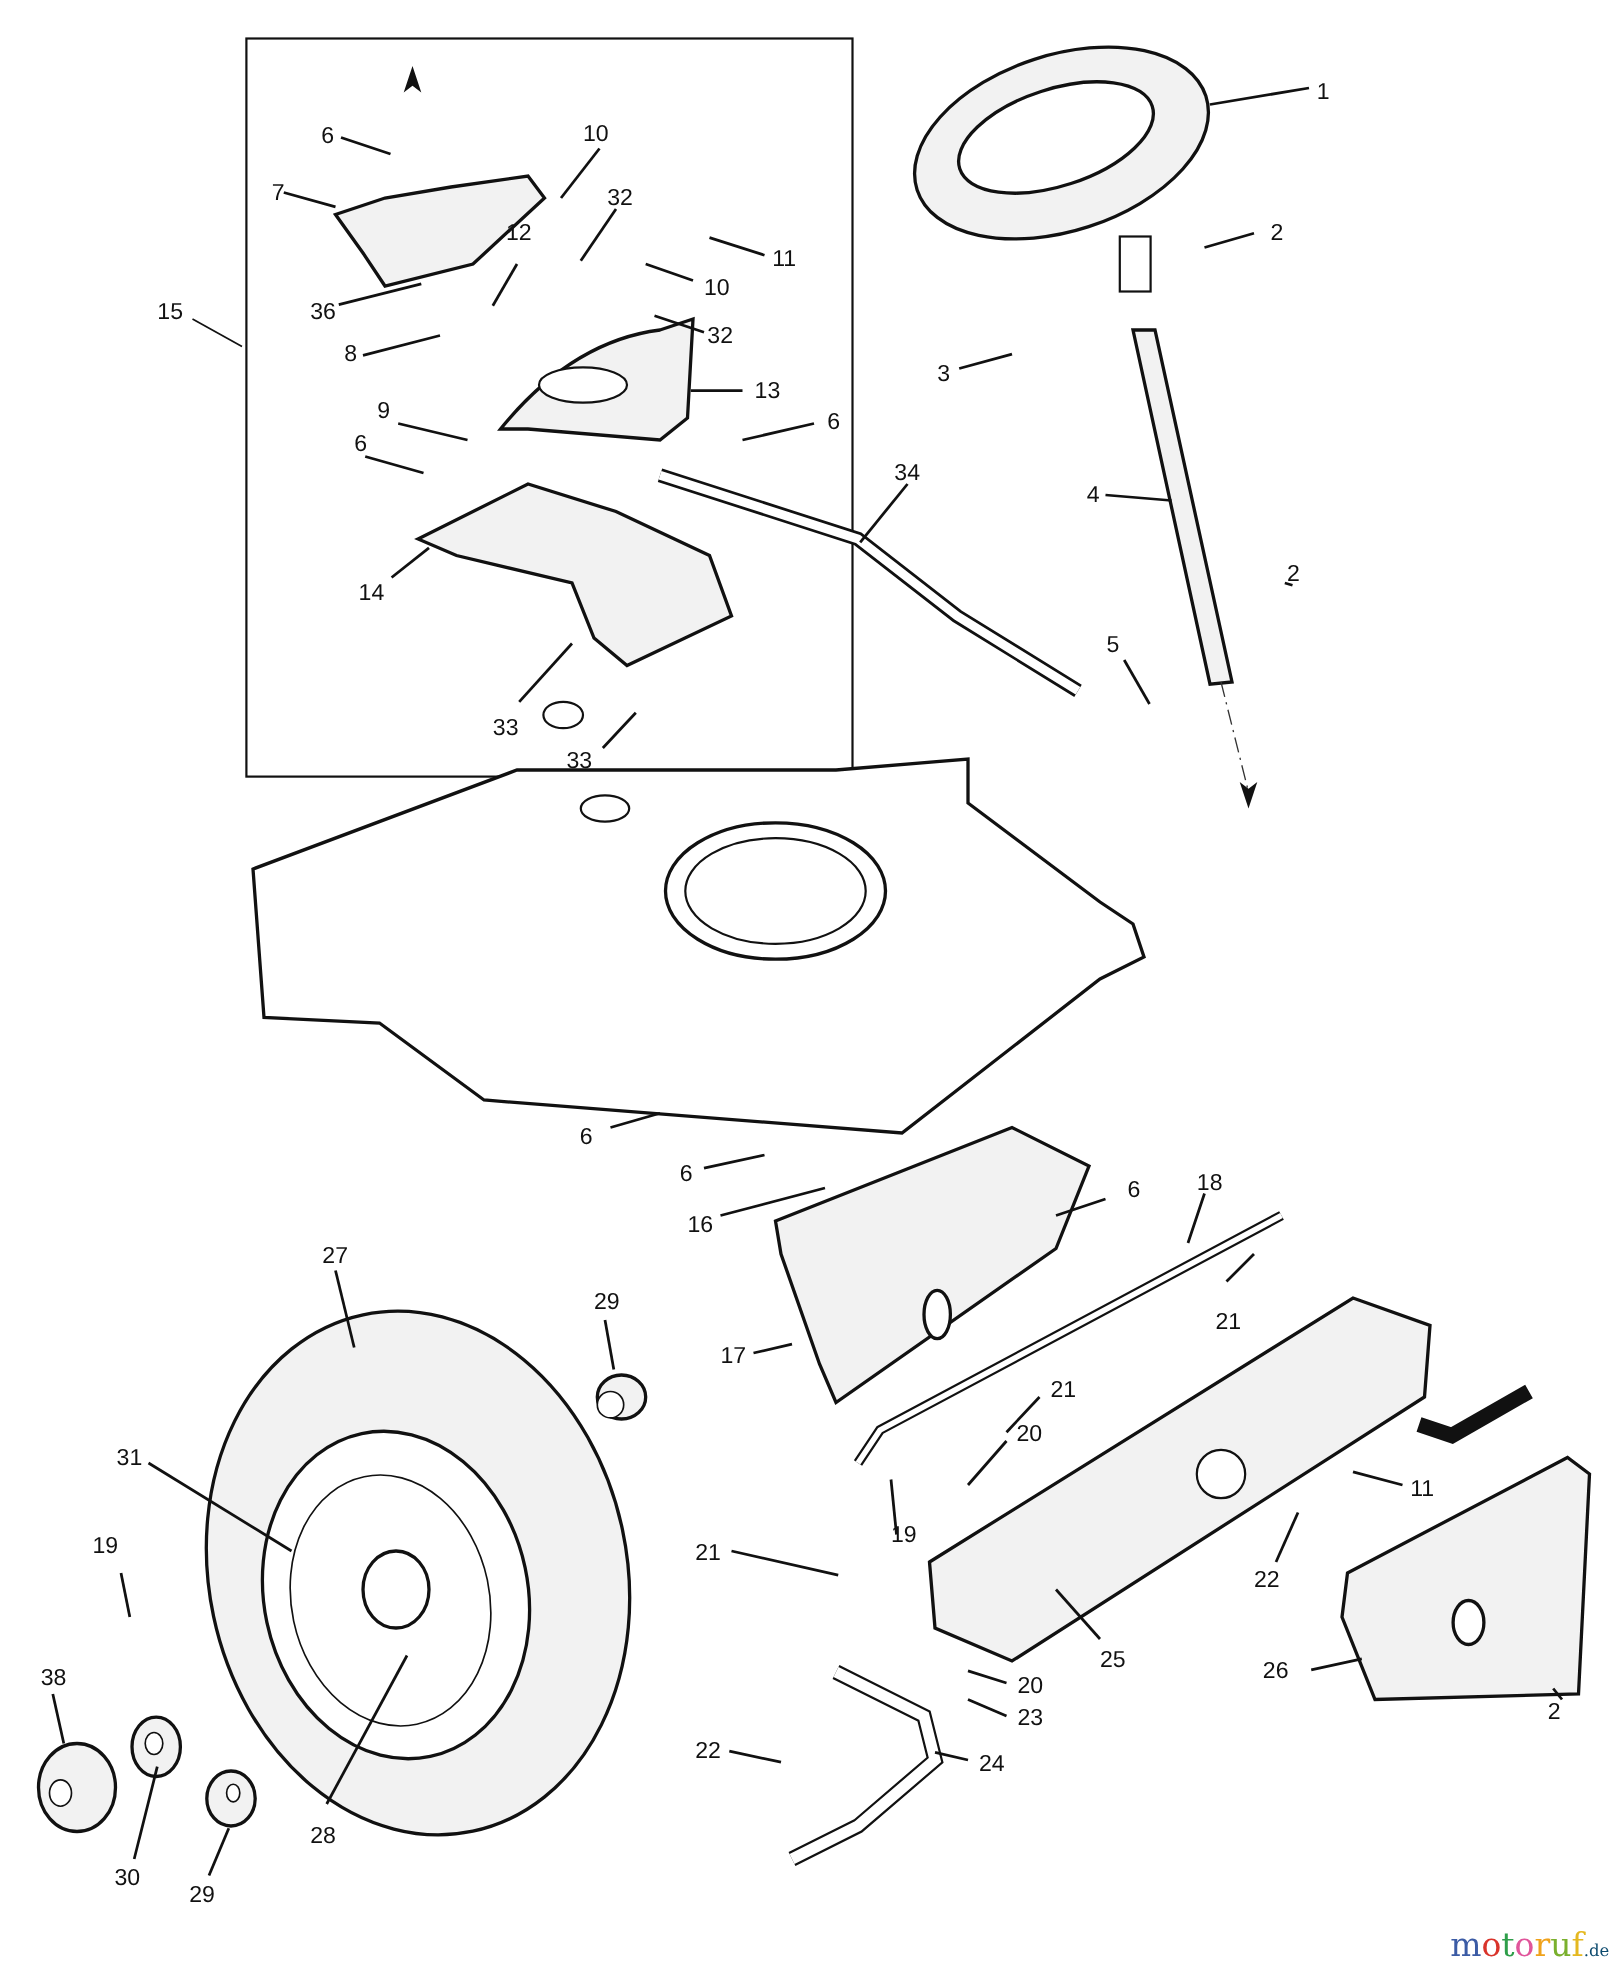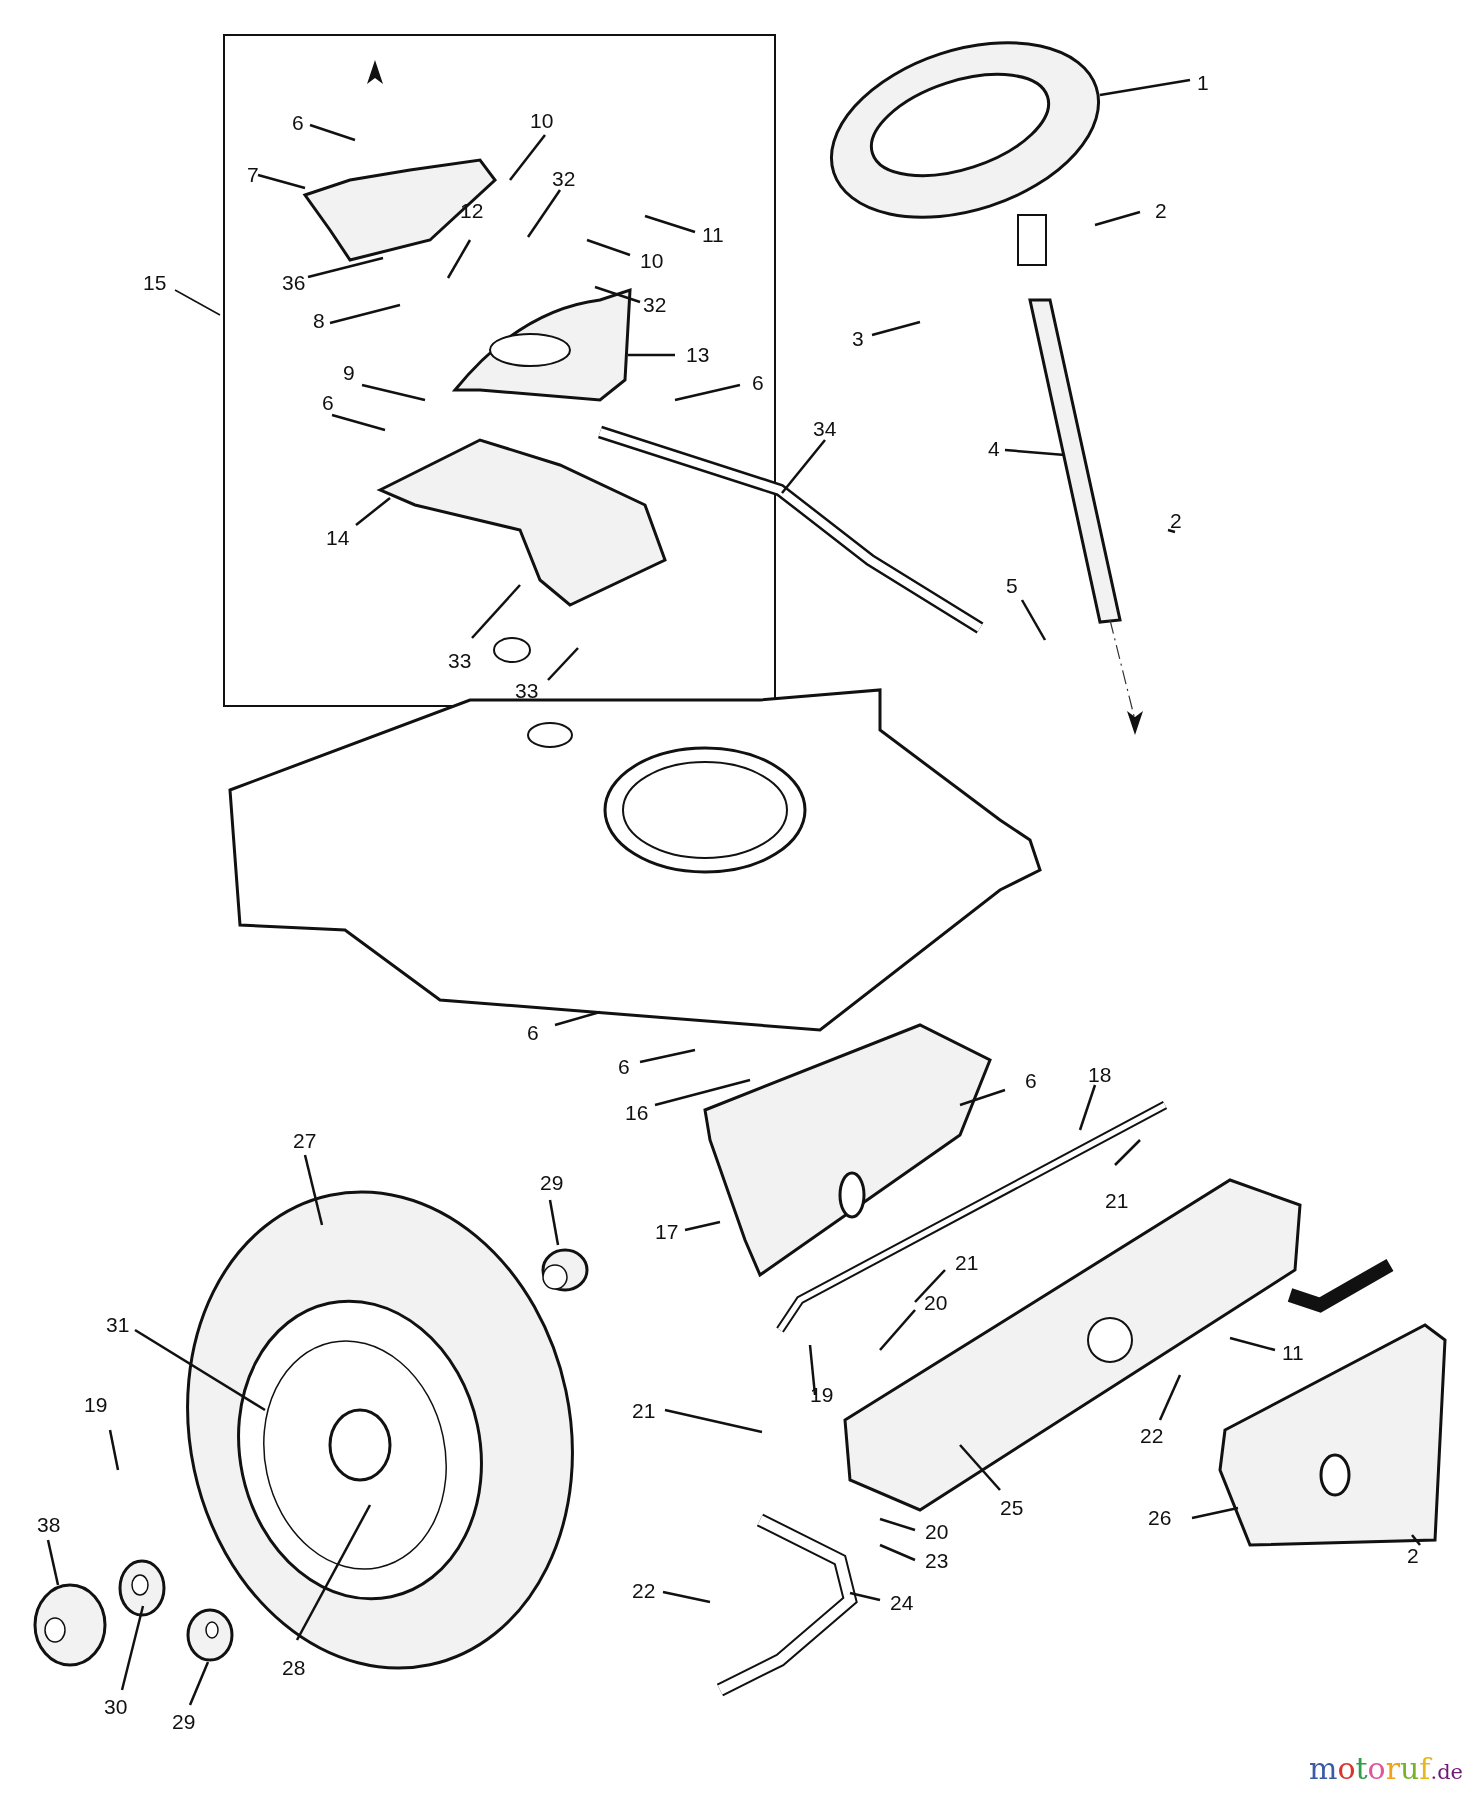--- a/index.html
+++ b/index.html
@@ -4,21 +4,21 @@
 <style>
   html,body{margin:0;padding:0;background:#fff;}
   body{width:1473px;height:1800px;position:relative;overflow:hidden;font-family:"Liberation Sans",sans-serif;}
   #diagram{position:absolute;left:0;top:0;width:1473px;height:1800px;}
   .callout-text{font-family:"Liberation Sans",sans-serif;font-size:21px;fill:#111;}
   .part{fill:#f2f2f2;stroke:#111;stroke-width:3;}
   .dash{fill:none;stroke:#333;stroke-width:1.2;stroke-dasharray:14 5 2 5;}
   .leader{stroke:#111;stroke-width:2.5;fill:none;}
   .hole{fill:#fff;stroke:#111;stroke-width:1.5;}
   #watermark{position:absolute;right:10px;bottom:14px;font-family:"DejaVu Serif",serif;font-size:30px;}
-  #watermark .suffix{font-size:21px;color:#701a75;}
+  #watermark .suffix{font-size:15px;color:#0c4a6e;}
 </style>
 </head>
 <body>
 
 <svg id="diagram" viewBox="0 0 1473 1800" xmlns="http://www.w3.org/2000/svg">
   <defs>
     <pattern id="dots" width="4" height="4" patternUnits="userSpaceOnUse">
       <rect width="4" height="4" fill="#fff"></rect>
       <circle cx="1" cy="1" r="0.7" fill="#888"></circle>
     </pattern>

